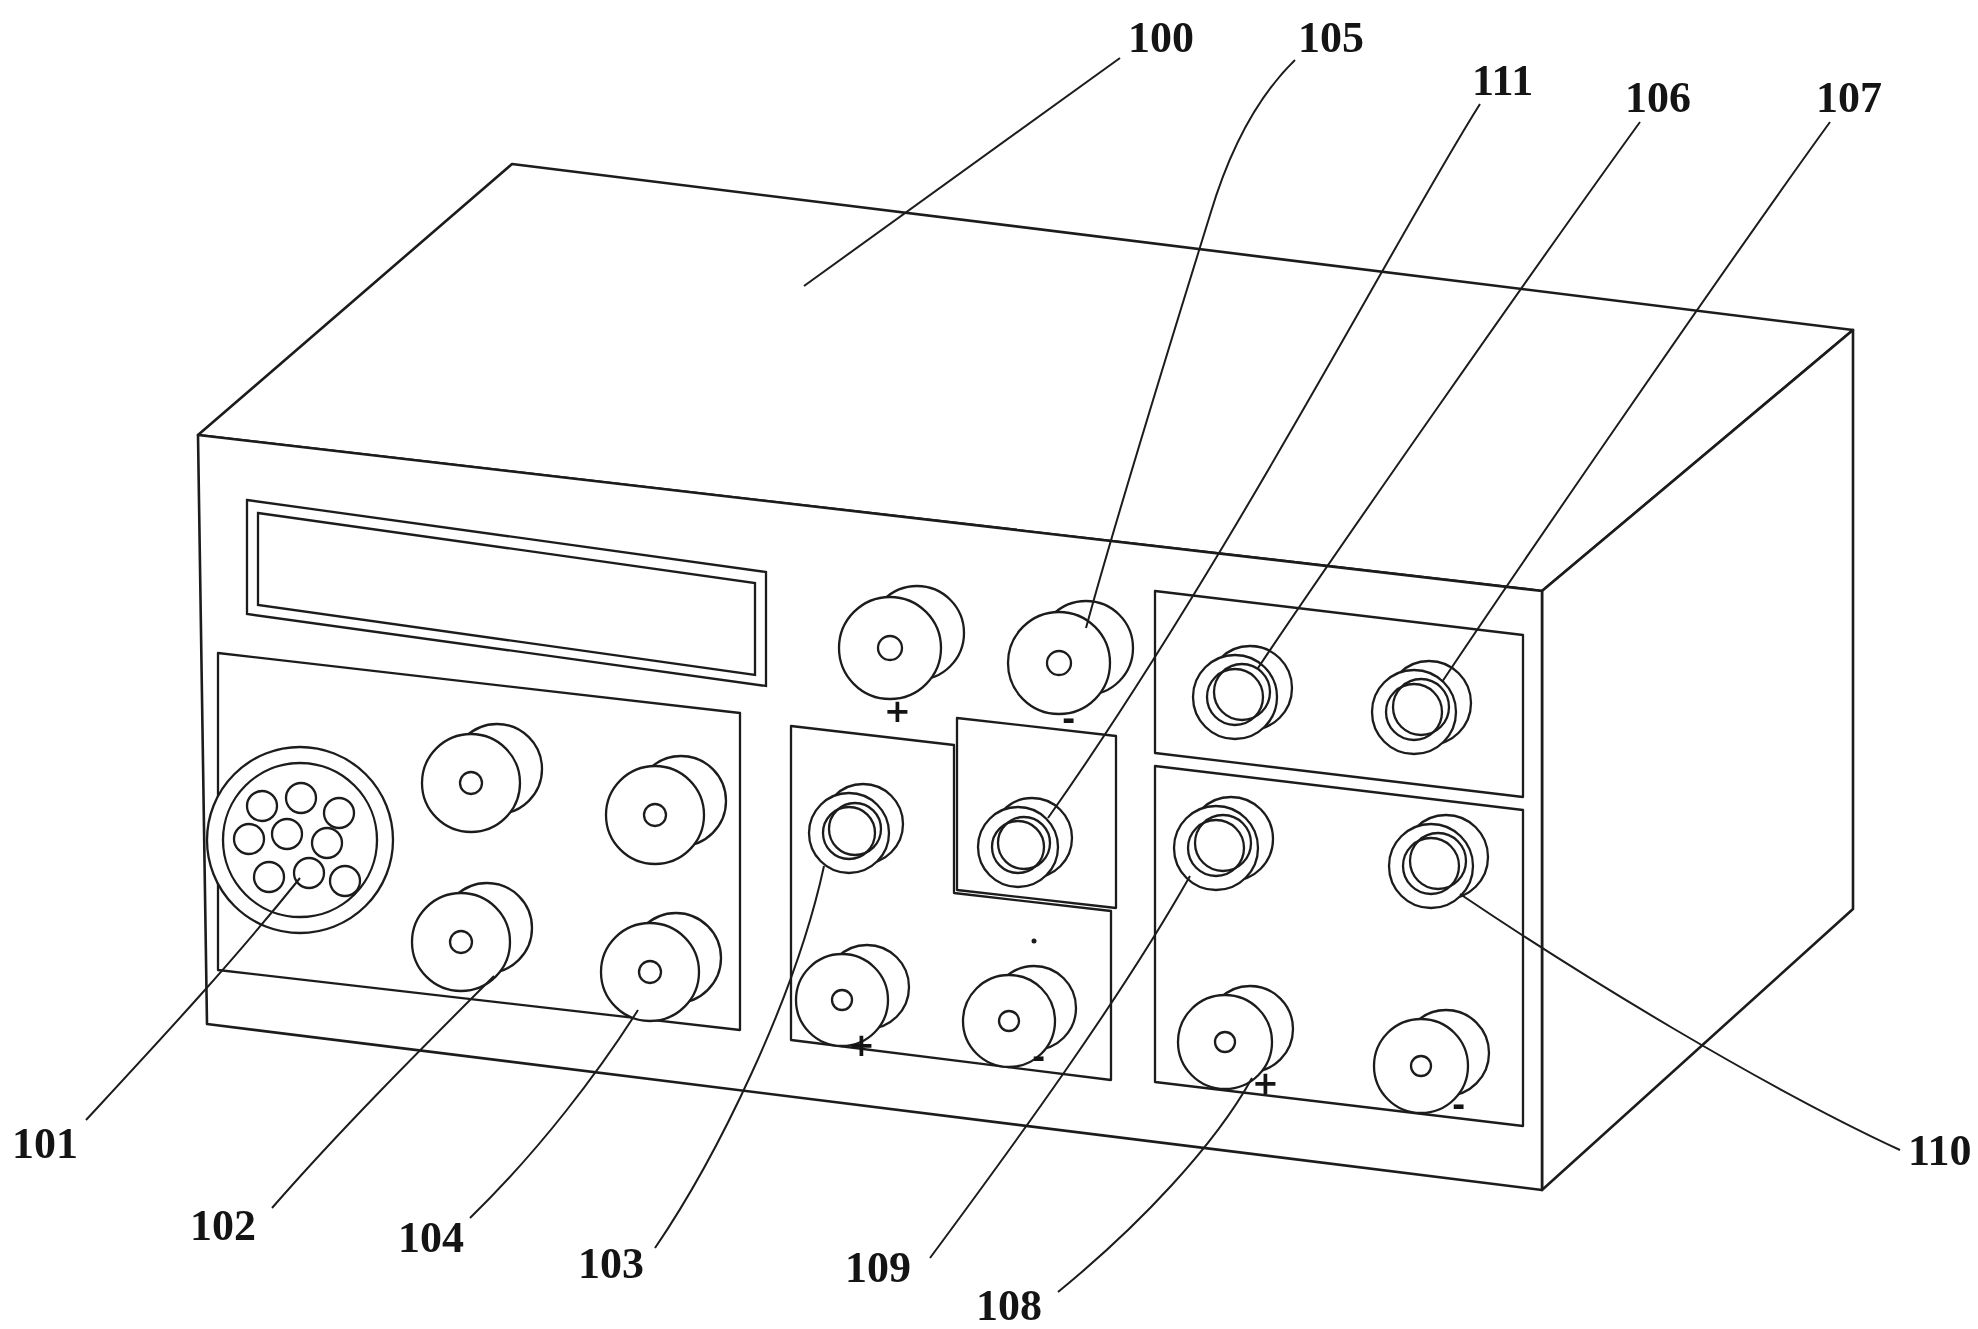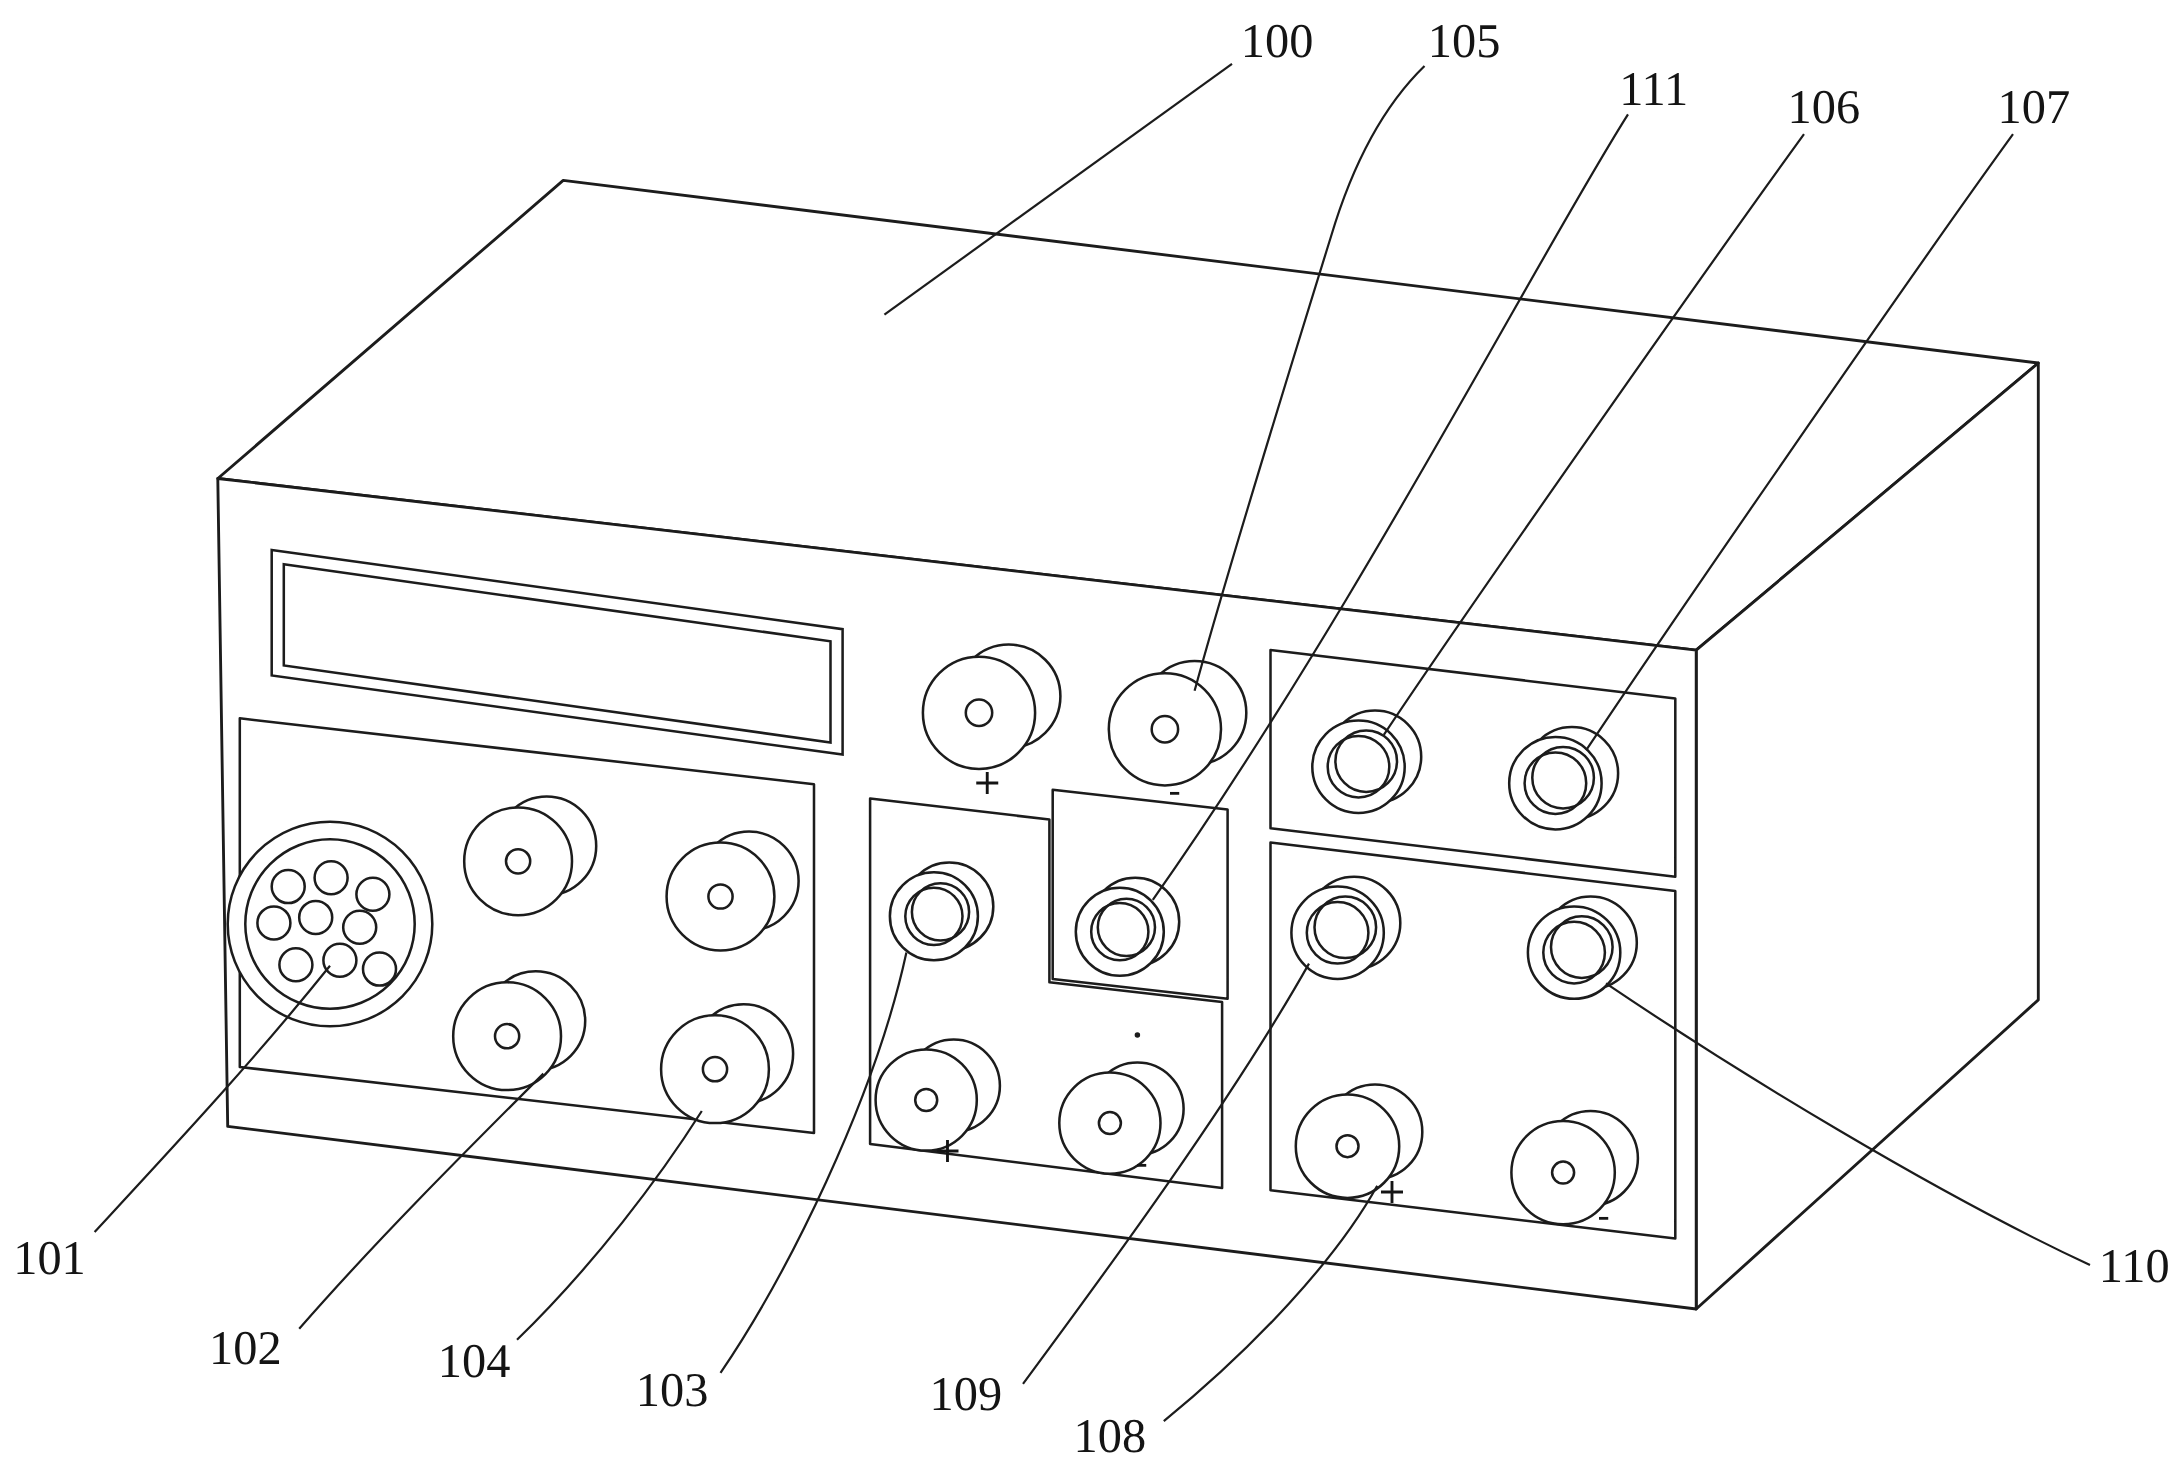--- a/index.html
+++ b/index.html
@@ -1,16 +1,16 @@
 <!DOCTYPE html>
 <html><head>
 <meta charset="utf-8">
 <style>
   html,body{margin:0;padding:0;background:#ffffff;}
-  .canvas{width:1708px;height:1329px;position:relative;background:#ffffff;}
+  .canvas{width:1708px;height:1329px;position:relative;background:#ffffff;font-weight:bold;}
   svg{display:block;}
   .face{fill:#ffffff;stroke:#1c1c1c;stroke-width:2.6;stroke-linejoin:round;}
   .panel{fill:none;stroke:#1c1c1c;stroke-width:2.3;stroke-linejoin:round;}
   .part-fill{fill:#ffffff;stroke:#1c1c1c;stroke-width:2.3;}
   .part-line{fill:none;stroke:#1c1c1c;stroke-width:2.3;}
   .leader{fill:none;stroke:#1c1c1c;stroke-width:2;}
   .ref-label{font-family:"Liberation Serif", serif;font-size:44px;fill:#141414;}
   .mark{font-family:"DejaVu Sans", sans-serif;font-size:32px;fill:#141414;}
 </style>
 </head>

